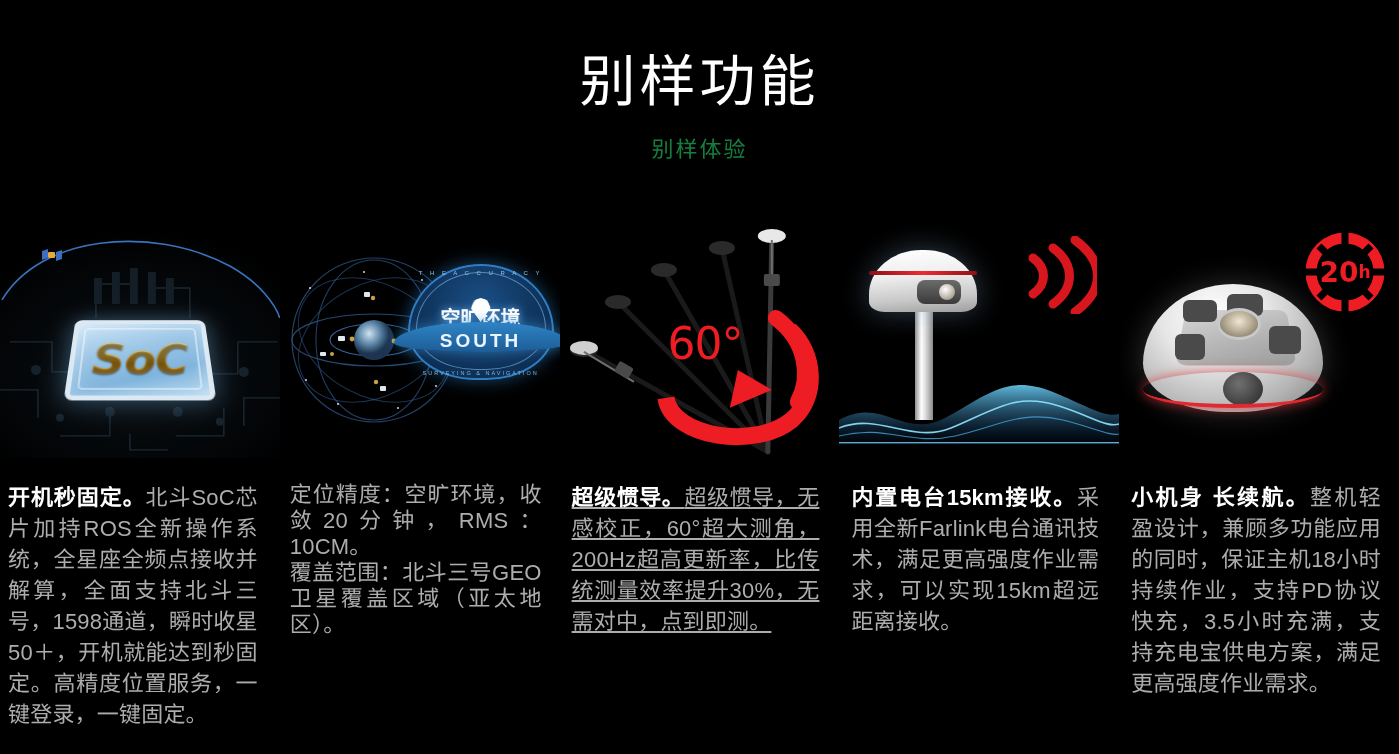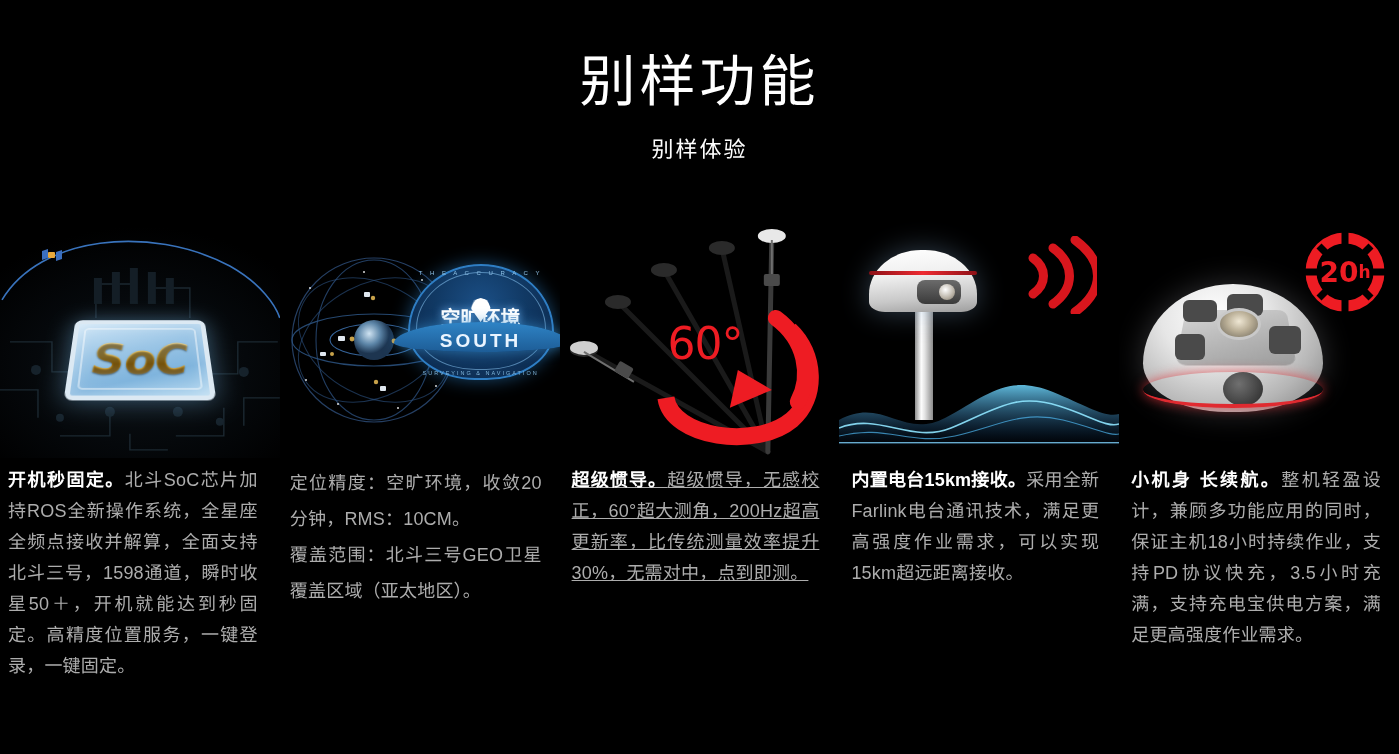--- a/index.html
+++ b/index.html
@@ -15,49 +15,49 @@
   .page { position:relative; width:1399px; height:724px; background:#000; }
 
   
   .header { width:100%; text-align:center; padding-top:50px; }
   .page-title {
     font-size:56px; line-height:64px; font-weight:300; color:#ffffff;
     letter-spacing:4px;
   }
   .page-subtitle {
     margin-top:22px;
-    font-size:22px; line-height:28px; font-weight:400; color:#ffffff;
+    font-size:22px; line-height:28px; font-weight:400; color:#15803d;
     letter-spacing:2px;
   }
 
   
   .cols {
     position:absolute; top:222px; left:0; width:1399px;
     display:flex; align-items:flex-start;
   }
   .col { width:279.8px; position:relative; }
 
   .thumb {
     position:relative; width:100%; height:236px; overflow:hidden;
     background:#000;
   }
   .thumb-inner { position:absolute; inset:0; }
 
   .caption {
     padding:0 12px 0 12px;
-    margin-top:7px;
-    font-size:18px;
+    margin-top:24px;
+    font-size:22px;
     line-height:31px;
     color:#adadad;
     letter-spacing:0.2px;
     text-align:justify;
   }
   .caption .lead { color:#ffffff; font-weight:bold; }
   .caption p { margin:0; }
-  .caption p.tight { line-height:36px; }
+  .caption p.tight { line-height:26px; }
 
   
   .col1 .caption { padding-left:8px;  padding-right:22px; }
   .col2 .caption { padding-left:10px; padding-right:18px; }
   .col3 .caption { padding-left:12px; padding-right:20px;text-decoration:underline; }
   .col4 .caption { padding-left:12px; padding-right:20px; }
   .col5 .caption { padding-left:12px; padding-right:18px; }
 
   
 

